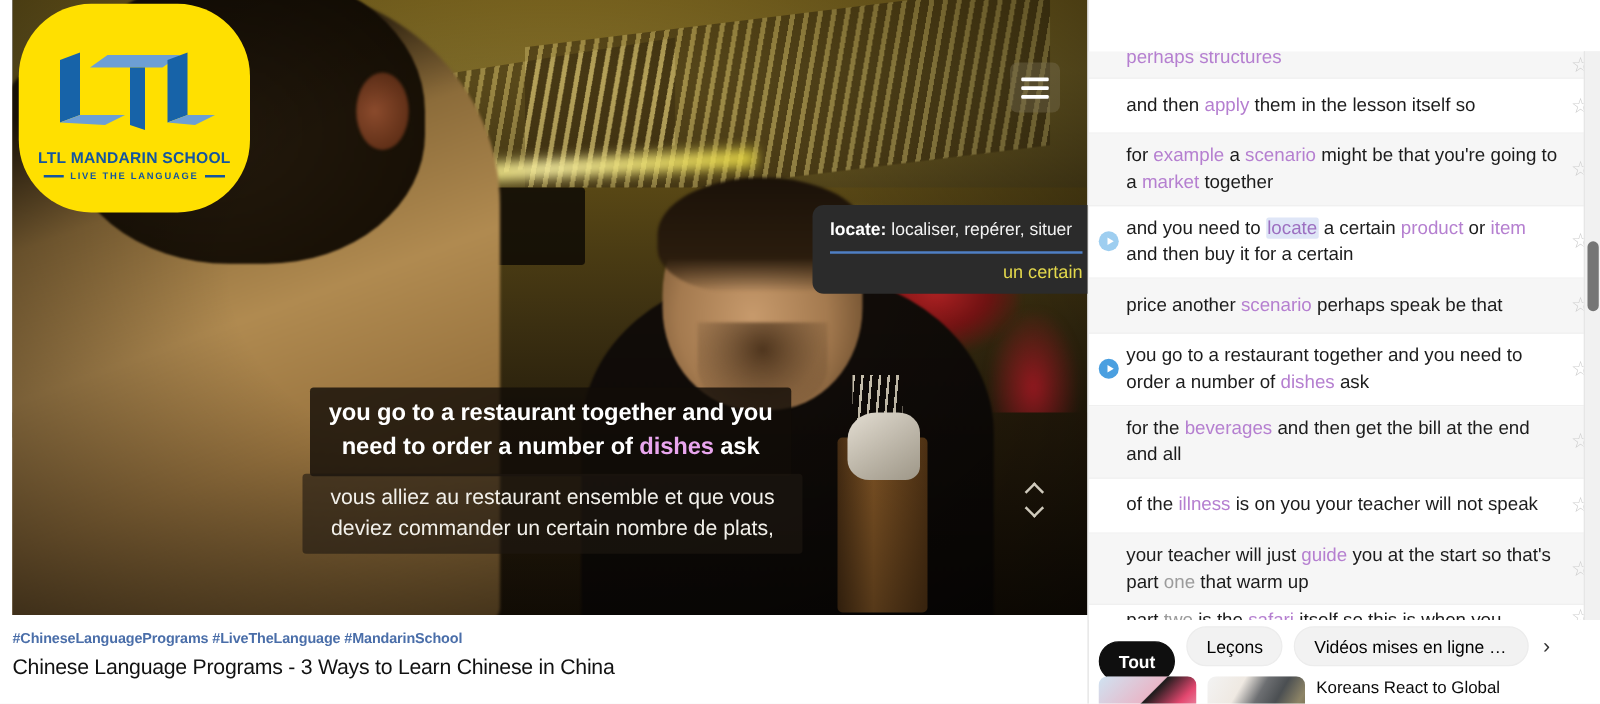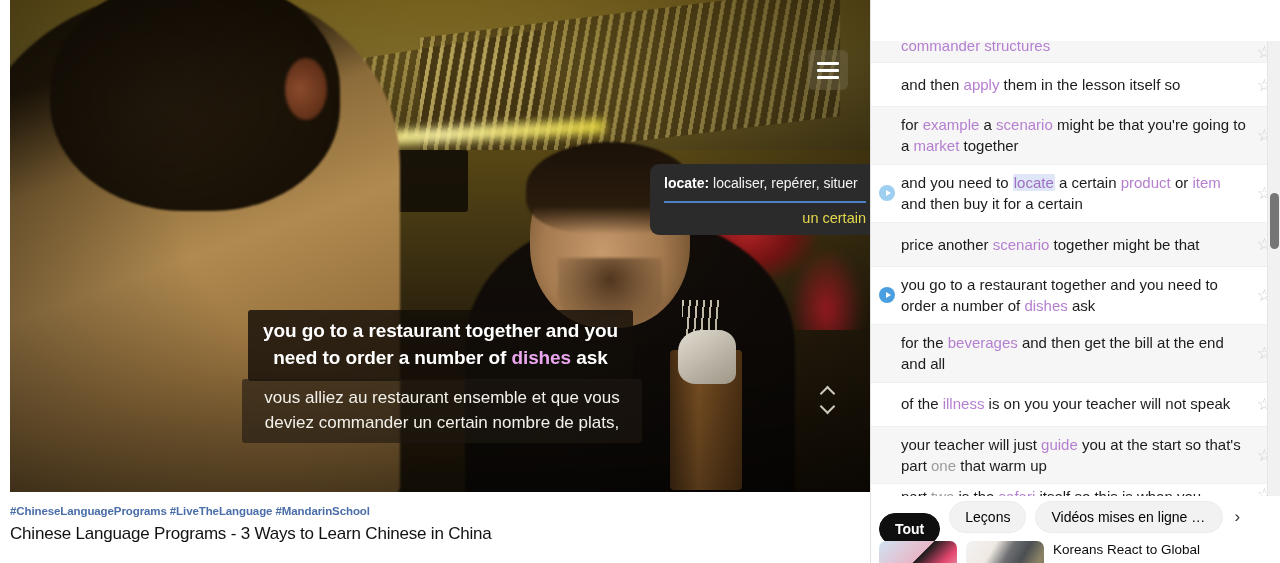--- a/index.html
+++ b/index.html
@@ -211,20 +211,36 @@
         <div class="man-right-beard"></div>
         <div class="cup"></div>
         <div class="cutlery"></div>
         <div class="napkin"></div>
         <div class="man-left"></div>
         <div class="man-left-head"></div>
         <div class="man-left-ear"></div>
         <div class="vignette"></div>
       </div>
 
+      <div class="logo-badge">
+        <svg class="logo-mark" viewBox="0 0 140 78">
+          <polygon points="10,14 26,8 26,58 10,64" fill="#1763a8"></polygon>
+          <polygon points="10,64 26,58 62,58 46,66" fill="#6d9fd4"></polygon>
+          <polygon points="48,10 106,10 92,20 34,20" fill="#6d9fd4"></polygon>
+          <polygon points="66,20 78,20 78,70 66,66" fill="#1763a8"></polygon>
+          <polygon points="96,14 112,8 112,58 96,64" fill="#1763a8"></polygon>
+          <polygon points="96,64 112,58 134,58 118,66" fill="#6d9fd4"></polygon>
+        </svg>
+        <div class="logo-title">LTL MANDARIN SCHOOL</div>
+        <div class="logo-sub">
+          <span class="ln"></span>
+          <span class="t">LIVE THE LANGUAGE</span>
+          <span class="ln"></span>
+        </div>
+      </div>
 
       <div class="hamburger">
         <i></i>
           <i></i>
           <i></i>
       </div>
 
       <div class="updown">
         <i class="up"></i>
           <i class="dn"></i>
@@ -247,38 +263,38 @@
       <div class="tags">#ChineseLanguagePrograms #LiveTheLanguage #MandarinSchool</div>
       <div class="vtitle">Chinese Language Programs - 3 Ways to Learn Chinese in China</div>
     </div>
   </div>
 
   <div class="panel">
 
 
     <div class="subs" id="subs">
         <div class="srow alt clip-top">
-          <span class="txt"><span class="w">commander structures</span></span>
+          <span class="txt"><span class="w">perhaps structures</span></span>
           <span class="star">☆</span>
         </div>
         <div class="srow">
           <span class="txt"><span>and then </span><span class="w">apply</span><span> them in the lesson itself so</span></span>
           <span class="star">☆</span>
         </div>
         <div class="srow alt">
           <span class="txt"><span>for </span><span class="w">example</span><span> a </span><span class="w">scenario</span><span> might be that you're going to a </span><span class="w">market</span><span> together</span></span>
           <span class="star">☆</span>
         </div>
         <div class="srow">
           <span class="play dim"></span>
           <span class="txt"><span>and you need to </span><span class="sel">locate</span><span> a certain </span><span class="w">product</span><span> or </span><span class="w">item</span><span> and then buy it for a certain</span></span>
           <span class="star">☆</span>
         </div>
         <div class="srow alt">
-          <span class="txt"><span>price another </span><span class="w">scenario</span><span> together might be that</span></span>
+          <span class="txt"><span>price another </span><span class="w">scenario</span><span> perhaps speak be that</span></span>
           <span class="star">☆</span>
         </div>
         <div class="srow">
           <span class="play"></span>
           <span class="txt"><span>you go to a restaurant together and you need to order a number of </span><span class="w">dishes</span><span> ask</span></span>
           <span class="star">☆</span>
         </div>
         <div class="srow alt">
           <span class="txt"><span>for the </span><span class="w">beverages</span><span> and then get the bill at the end and all</span></span>
           <span class="star">☆</span>

